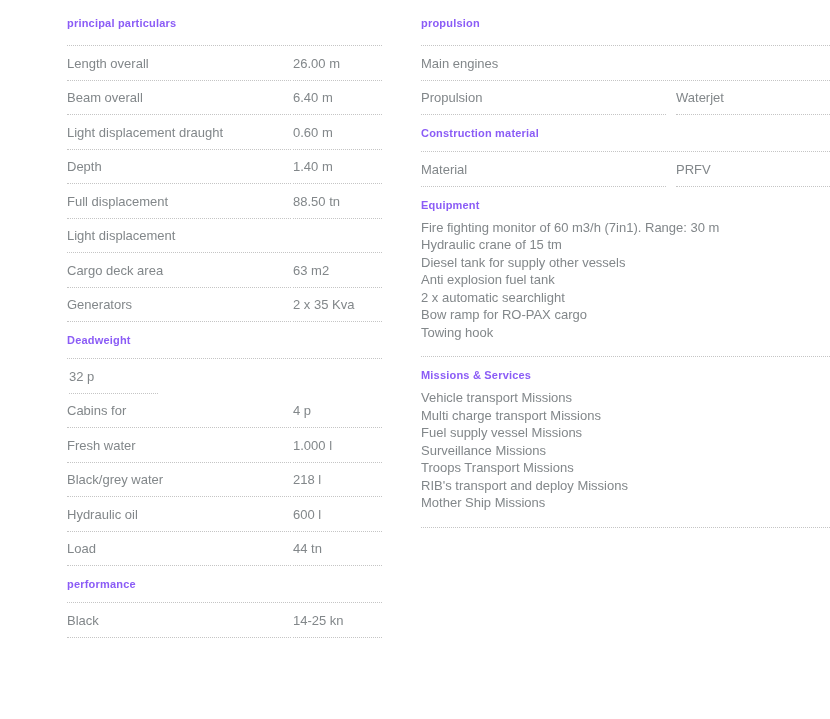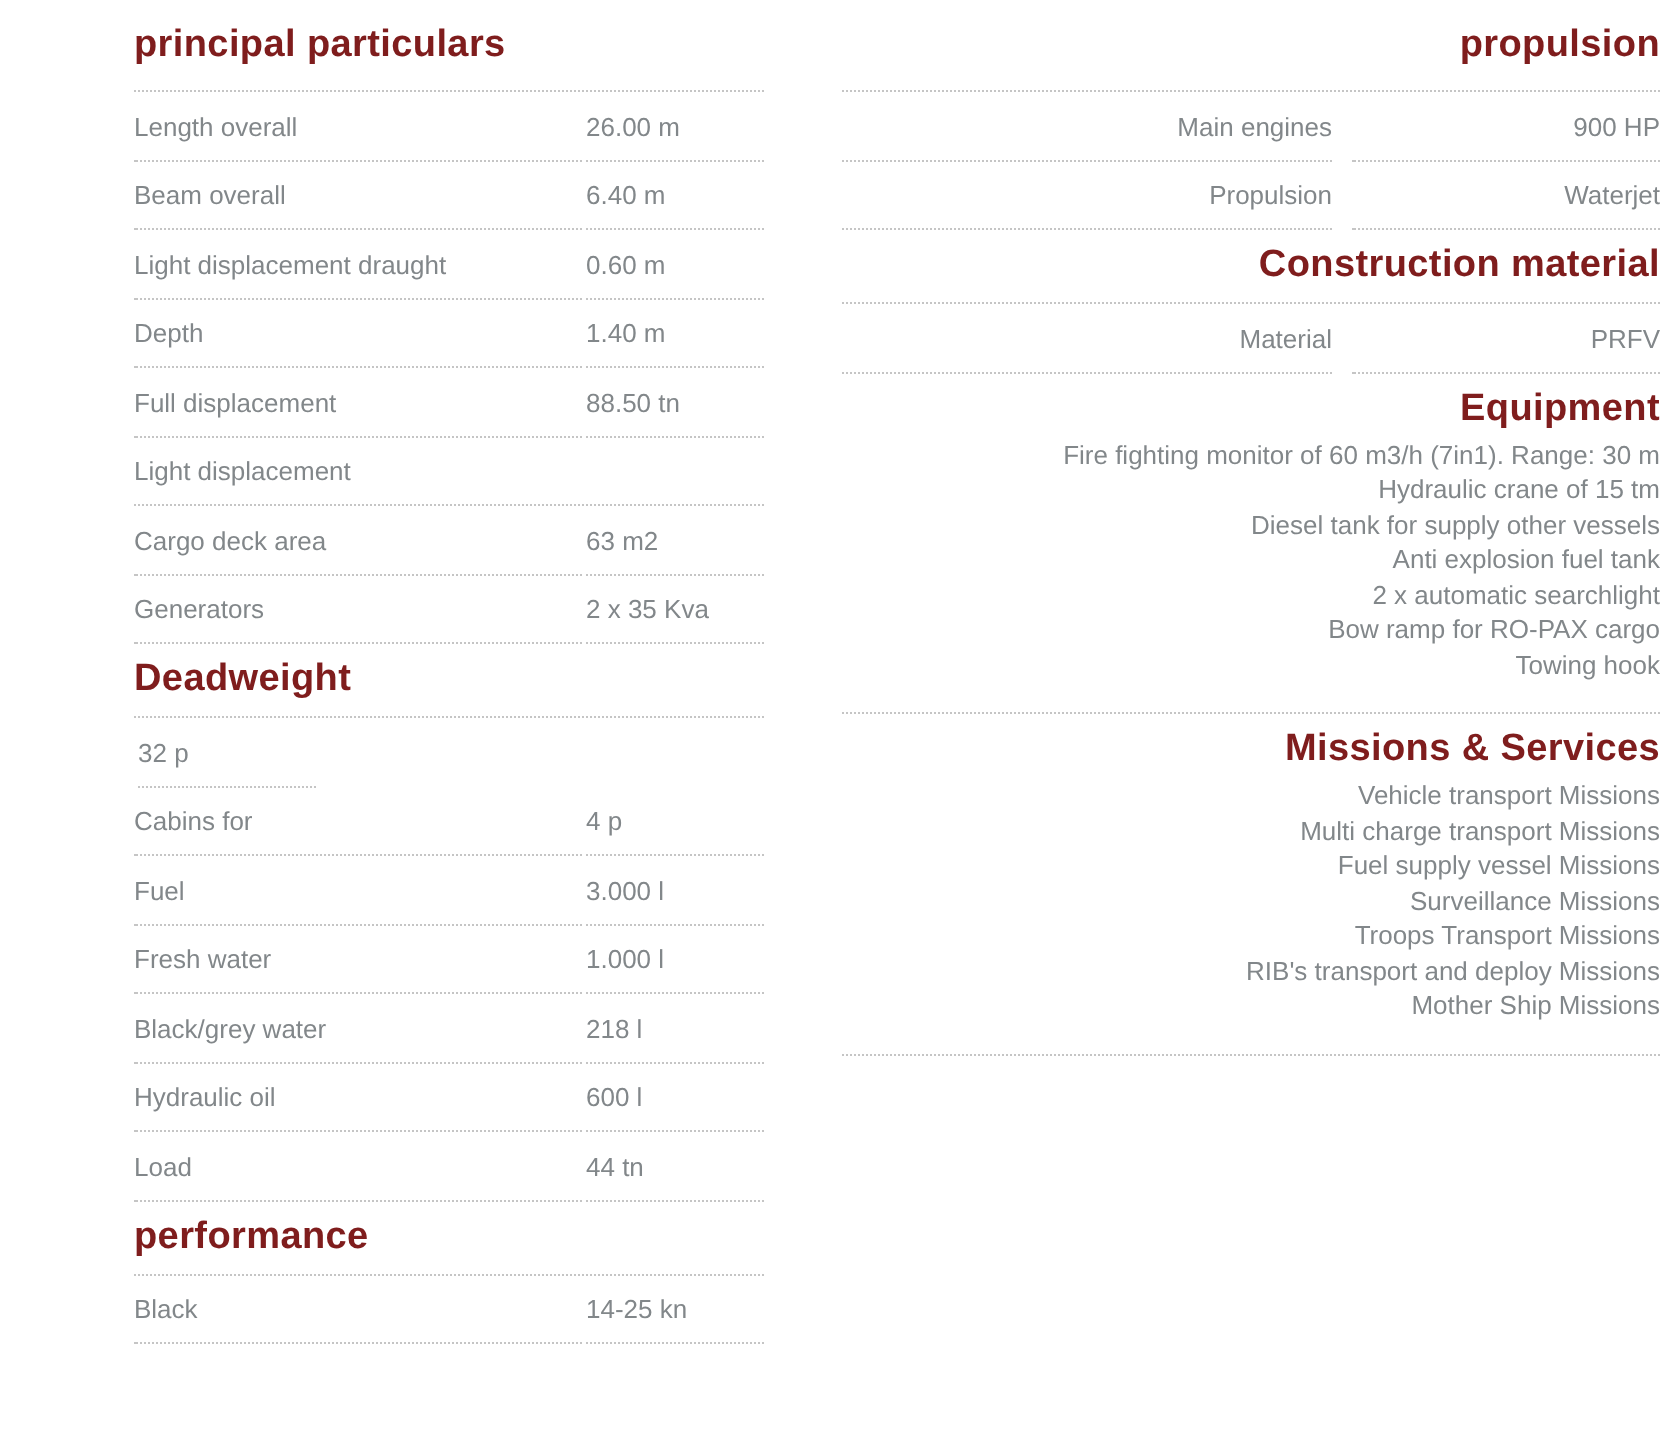--- a/index.html
+++ b/index.html
@@ -20,29 +20,28 @@
     padding: 12px 0 0 67px;
   }
   .col-left {
     flex: none;
     width: 315px;
     margin-right: 39px;
   }
   .col-right {
     flex: 1;
     min-width: 0;
-    text-align: right;
   }
   h3.section-heading {
     margin: 0;
-    font-size: 19px;
+    font-size: 11px;
     font-weight: bold;
     line-height: 18px;
     letter-spacing: 0.2px;
-    color: #7f1d1d;
+    color: #8b5cf6;
     padding: 9px 0 9px 0;
   }
   h3.ruled {
     border-bottom: 1px dotted #c5c5c5;
   }
   .section:first-child > h3.section-heading {
     padding: 2px 0 13px 0;
   }
   .section.list > h3.section-heading {
     padding-bottom: 0;
@@ -122,24 +121,20 @@
       <div class="section table">
         <h3 class="section-heading ruled">Deadweight</h3>
         <div class="spec-row">
           <div class="spec-value">32 p</div>
         </div>
         <div class="spec-row">
           <div class="spec-label">Cabins for</div>
           <div class="spec-value">4 p</div>
         </div>
         <div class="spec-row">
-          <div class="spec-label">Fuel</div>
-          <div class="spec-value">3.000 l</div>
-        </div>
-        <div class="spec-row">
           <div class="spec-label">Fresh water</div>
           <div class="spec-value">1.000 l</div>
         </div>
         <div class="spec-row">
           <div class="spec-label">Black/grey water</div>
           <div class="spec-value">218 l</div>
         </div>
         <div class="spec-row">
           <div class="spec-label">Hydraulic oil</div>
           <div class="spec-value">600 l</div>
@@ -155,21 +150,20 @@
           <div class="spec-label">Black</div>
           <div class="spec-value">14-25 kn</div>
         </div>
       </div>
     </div>
   <div class="col-right" id="right-column">
       <div class="section table">
         <h3 class="section-heading ruled">propulsion</h3>
         <div class="spec-row">
           <div class="spec-label">Main engines</div>
-          <div class="spec-value">900 HP</div>
         </div>
         <div class="spec-row">
           <div class="spec-label">Propulsion</div>
           <div class="spec-value">Waterjet</div>
         </div>
       </div>
       <div class="section table">
         <h3 class="section-heading ruled">Construction material</h3>
         <div class="spec-row">
           <div class="spec-label">Material</div>

